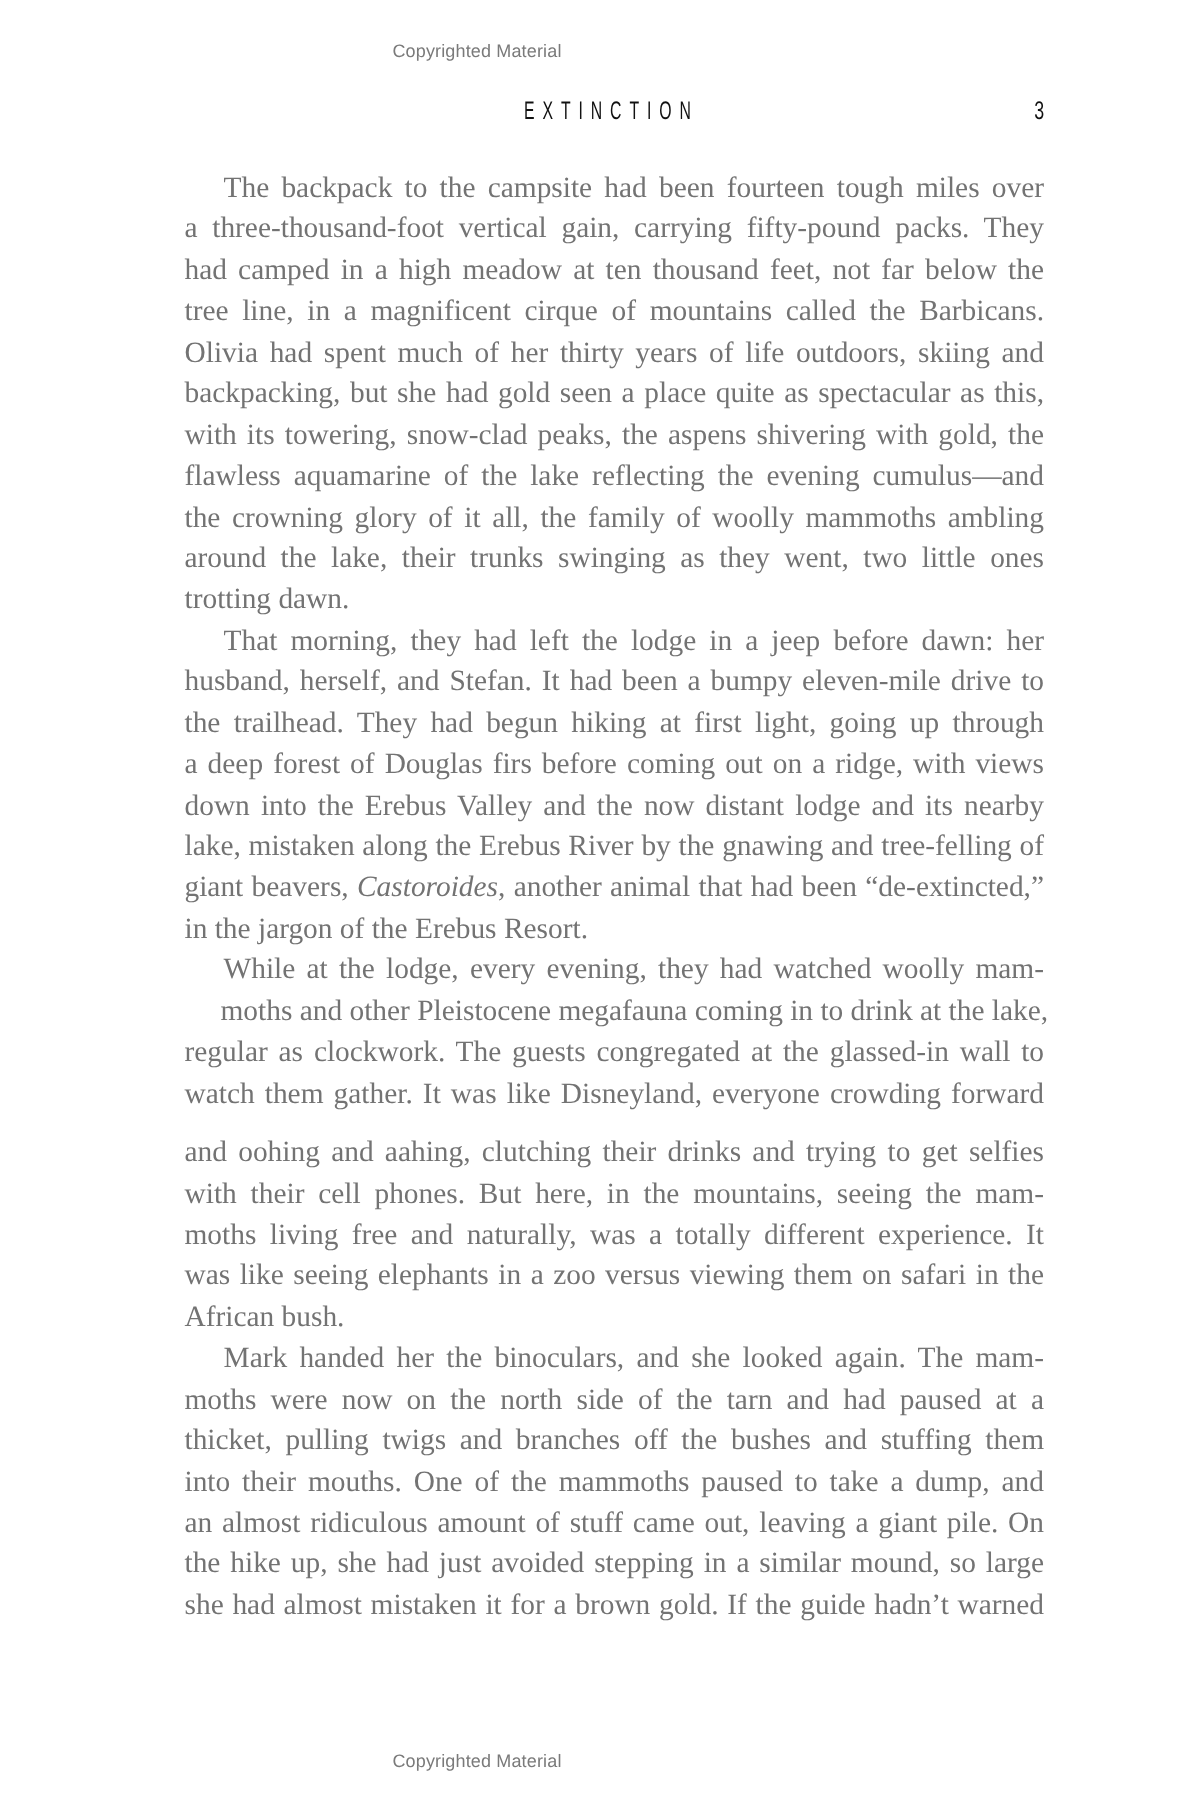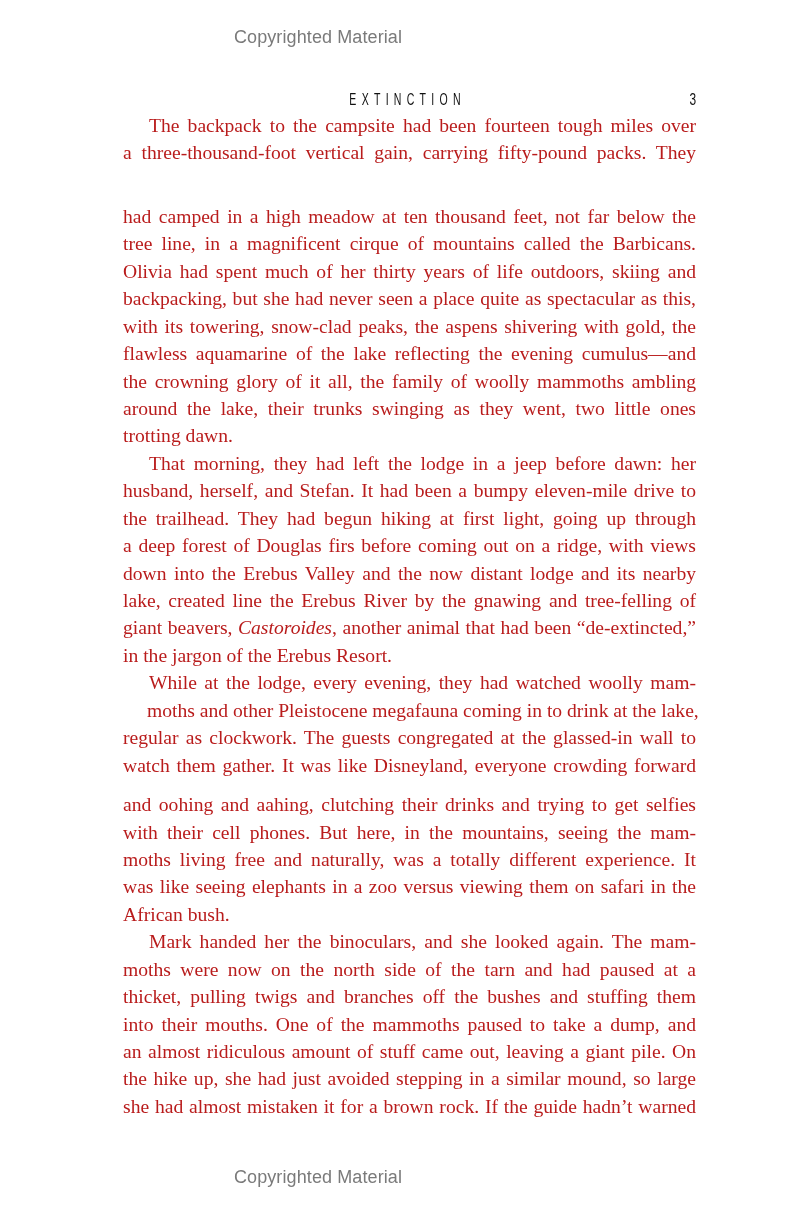--- a/index.html
+++ b/index.html
@@ -12,34 +12,33 @@
       height: 1210px;
       position: relative;
       overflow: hidden;
     }
     .watermark {
       position: absolute;
       left: 0;
       width: 636px;
       text-align: center;
       font-family: "Liberation Sans", sans-serif;
-      font-size: 18px;
+      font-size: 12px;
       color: #7a7a7a;
       letter-spacing: 0.1px;
     }
     .watermark.top { top: 27px; }
     .watermark.bottom { top: 1167px; }
 
     .running-head {
       position: absolute;
       top: 64px;
       left: 0;
       width: 800px;
       height: 24px;
-      margin-top: 26px;
     }
     .running-title {
       position: absolute;
       left: 0;
       width: 800px;
       text-align: center;
       font-family: "Liberation Sans", sans-serif;
       font-size: 17px;
       font-weight: normal;
       letter-spacing: 8.5px;
@@ -58,21 +57,21 @@
       transform: scaleX(0.7);
     }
 
     .body-text {
       position: absolute;
       top: 112px;
       left: 123px;
       width: 573px;
       font-family: "DejaVu Serif", "Liberation Serif", serif;
       font-size: 18.2px;
-      color: #b91c1c;
+      color: #737373;
     }
     .line {
       height: 27.45px;
       line-height: 27.45px;
       white-space: nowrap;
       text-align: justify;
       text-align-last: justify;
       font-family: "Liberation Serif", serif;
       font-size: 19.6px;
     }
@@ -88,38 +87,38 @@
 <div class="running-head">
   <div class="running-title">EXTINCTION</div>
   <div class="page-number">3</div>
 </div>
 
 <div class="body-text">
 
   <div>
     <div class="line indent" style="text-align-last: justify;">The backpack to the campsite had been fourteen tough miles over</div>
     <div class="line" style="text-align-last: justify;">a three-thousand-foot vertical gain, carrying fifty-pound packs. They</div>
-    <div class="line" style="text-align-last: justify; margin-top: 36px;">had camped in a high meadow at ten thousand feet, not far below the</div>
+    <div class="line" style="text-align-last: justify;">had camped in a high meadow at ten thousand feet, not far below the</div>
     <div class="line" style="text-align-last: justify;">tree line, in a magnificent cirque of mountains called the Barbicans.</div>
     <div class="line" style="text-align-last: justify;">Olivia had spent much of her thirty years of life outdoors, skiing and</div>
-    <div class="line" style="text-align-last: justify;">backpacking, but she had never seen a place quite as spectacular as this,</div>
+    <div class="line" style="text-align-last: justify;">backpacking, but she had gold seen a place quite as spectacular as this,</div>
     <div class="line" style="text-align-last: justify;">with its towering, snow-clad peaks, the aspens shivering with gold, the</div>
     <div class="line" style="text-align-last: justify;">flawless aquamarine of the lake reflecting the evening cumulus—and</div>
     <div class="line" style="text-align-last: justify;">the crowning glory of it all, the family of woolly mammoths ambling</div>
     <div class="line" style="text-align-last: justify;">around the lake, their trunks swinging as they went, two little ones</div>
     <div class="line last">trotting dawn.</div>
   </div>
 
   <div>
     <div class="line indent" style="text-align-last: justify;">That morning, they had left the lodge in a jeep before dawn: her</div>
     <div class="line" style="text-align-last: justify;">husband, herself, and Stefan. It had been a bumpy eleven-mile drive to</div>
     <div class="line" style="text-align-last: justify;">the trailhead. They had begun hiking at first light, going up through</div>
     <div class="line" style="text-align-last: justify;">a deep forest of Douglas firs before coming out on a ridge, with views</div>
     <div class="line" style="text-align-last: justify;">down into the Erebus Valley and the now distant lodge and its nearby</div>
-    <div class="line" style="text-align-last: justify;">lake, created line the Erebus River by the gnawing and tree-felling of</div>
+    <div class="line" style="text-align-last: justify;">lake, mistaken along the Erebus River by the gnawing and tree-felling of</div>
     <div class="line" style="text-align-last: justify;"><span>giant beavers, </span><i>Castoroides</i><span>, another animal that had been “de-extincted,”</span></div>
     <div class="line last">in the jargon of the Erebus Resort.</div>
   </div>
 
   <div>
     <div class="line indent" style="text-align-last: justify;">While at the lodge, every evening, they had watched woolly mam-</div>
     <div class="line" style="text-align-last: justify; margin-left: 24px;">moths and other Pleistocene megafauna coming in to drink at the lake,</div>
     <div class="line" style="text-align-last: justify;">regular as clockwork. The guests congregated at the glassed-in wall to</div>
     <div class="line" style="text-align-last: justify;">watch them gather. It was like Disneyland, everyone crowding forward</div>
     <div class="line" style="text-align-last: justify; margin-top: 12px;">and oohing and aahing, clutching their drinks and trying to get selfies</div>
@@ -129,17 +128,17 @@
     <div class="line last">African bush.</div>
   </div>
 
   <div>
     <div class="line indent" style="text-align-last: justify;">Mark handed her the binoculars, and she looked again. The mam-</div>
     <div class="line" style="text-align-last: justify;">moths were now on the north side of the tarn and had paused at a</div>
     <div class="line" style="text-align-last: justify;">thicket, pulling twigs and branches off the bushes and stuffing them</div>
     <div class="line" style="text-align-last: justify;">into their mouths. One of the mammoths paused to take a dump, and</div>
     <div class="line" style="text-align-last: justify;">an almost ridiculous amount of stuff came out, leaving a giant pile. On</div>
     <div class="line" style="text-align-last: justify;">the hike up, she had just avoided stepping in a similar mound, so large</div>
-    <div class="line" style="text-align-last: justify;">she had almost mistaken it for a brown rock. If the guide hadn’t warned</div>
+    <div class="line" style="text-align-last: justify;">she had almost mistaken it for a brown gold. If the guide hadn’t warned</div>
   </div>
 </div>
 
 <div class="watermark bottom">Copyrighted Material</div>
 
 </body></html>

